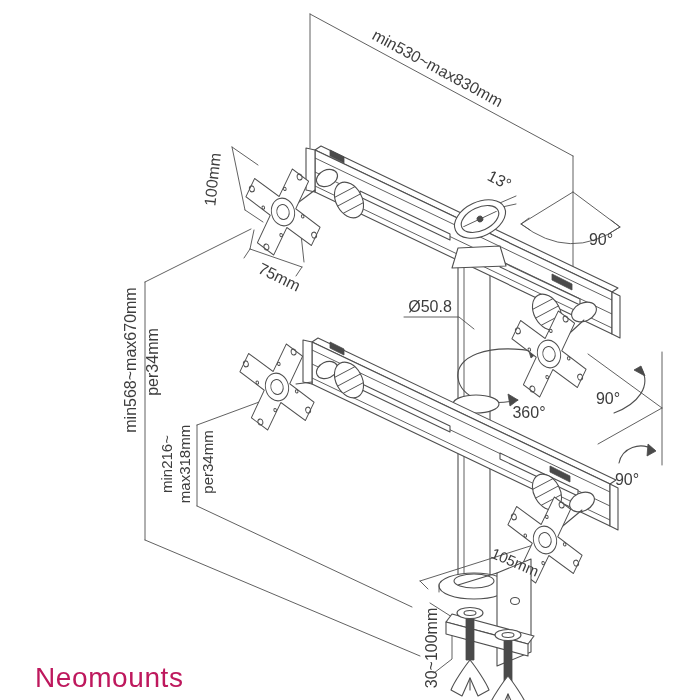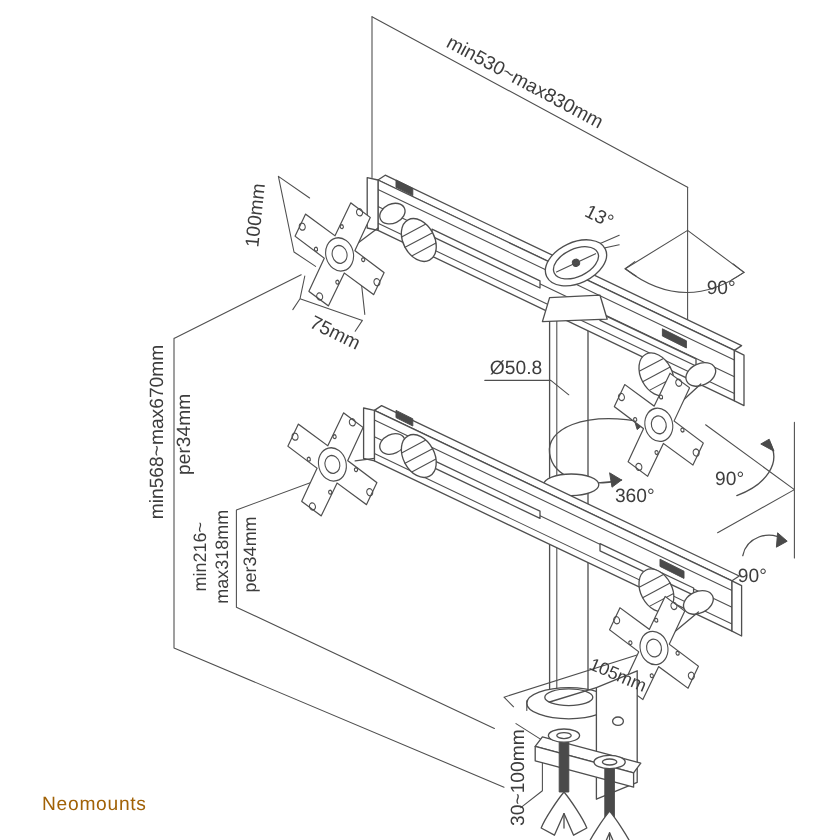--- a/index.html
+++ b/index.html
@@ -2,22 +2,22 @@
 <html><head>
 <meta charset="utf-8">
 <style>
   html,body{margin:0;padding:0;background:#ffffff;width:700px;height:700px;overflow:hidden;}
   .stage{position:relative;width:700px;height:700px;background:#ffffff;
          font-family:"Liberation Sans", sans-serif;}
   svg{position:absolute;left:0;top:0;}
   svg text{fill:#3d3d3d;font-family:"Liberation Sans", sans-serif;}
   .dim-label{font-size:16px;}
   .dim-label-sm{font-size:15px;}
-  .brand{position:absolute;left:35px;top:662px;font-size:16px;font-weight:500;
-         color:#a16207;letter-spacing:0.6px;}
+  .brand{position:absolute;left:35px;top:662px;font-size:28px;font-weight:500;
+         color:#be185d;letter-spacing:0.6px;}
   .line, .part{fill:none;stroke:#4f4f4f;stroke-width:1.1;stroke-linecap:round;stroke-linejoin:round;}
   .thin{stroke-width:0.9;}
   .white{fill:#ffffff;stroke:#4f4f4f;stroke-width:1.1;stroke-linejoin:round;}
   .dark{fill:#4a4a4a;stroke:#4a4a4a;stroke-width:0.8;}
 </style>
 </head>
 <body>
 
 <div class="stage">
 

